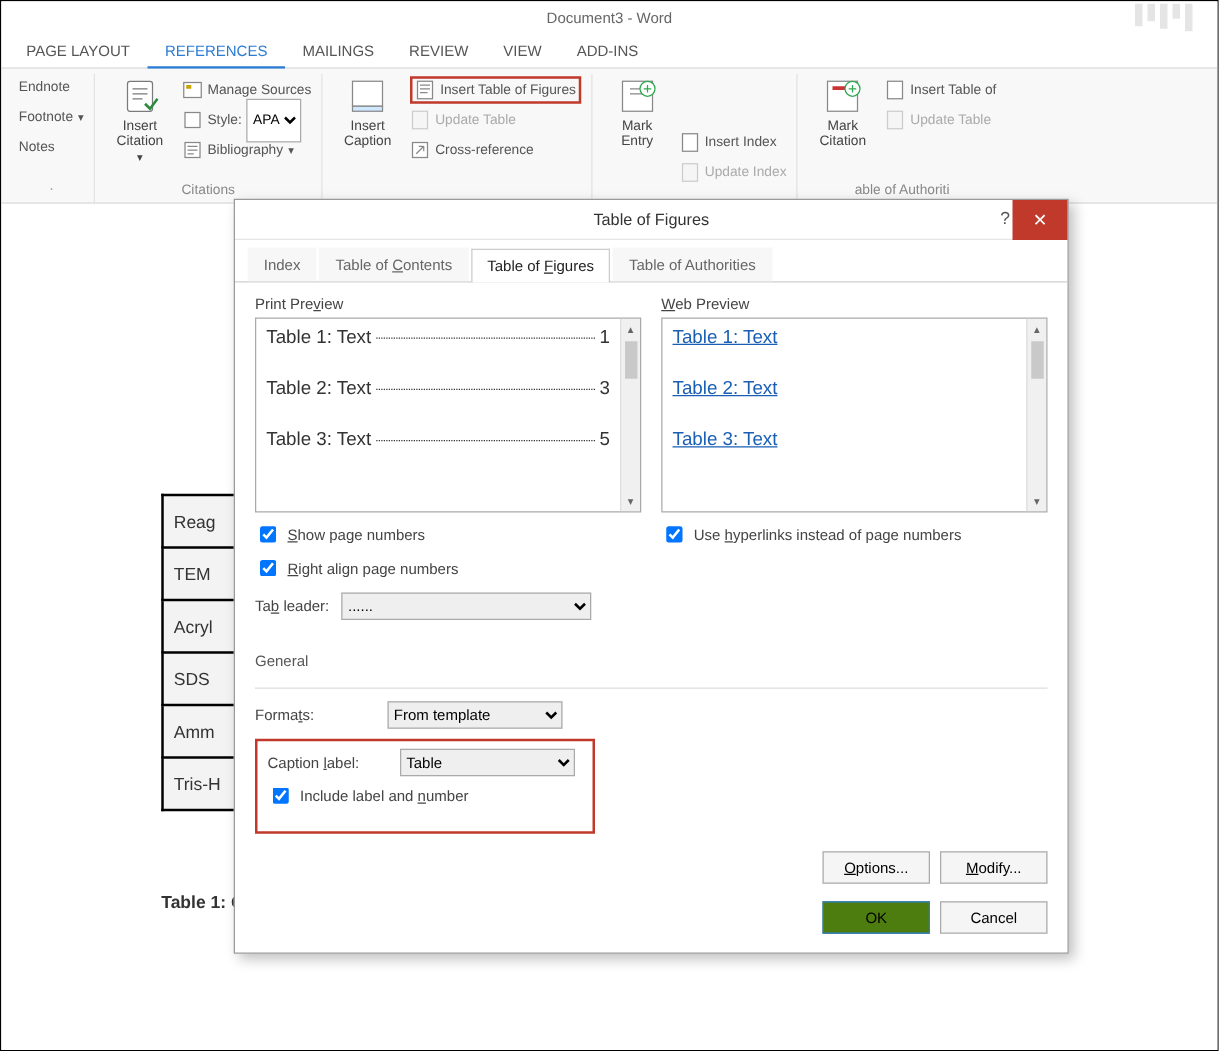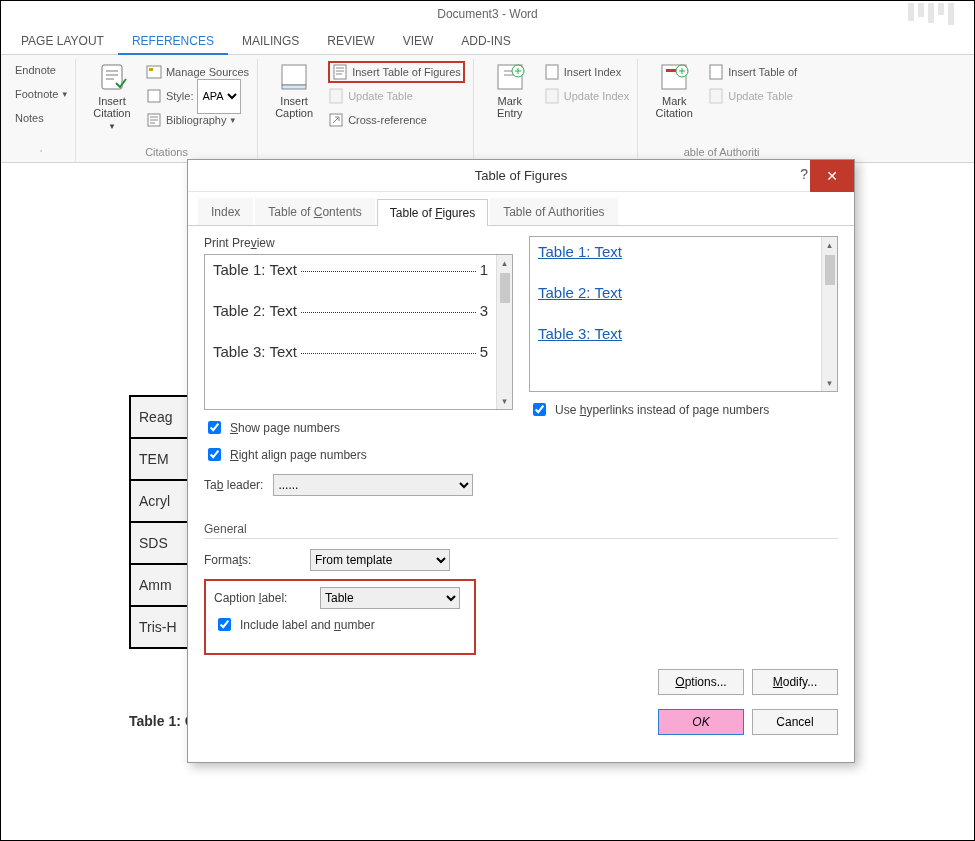--- a/index.html
+++ b/index.html
@@ -42,28 +42,28 @@
 .preview-box .scroll .thumb { width:10px; margin:2px auto; background:#c9c9c9; height:30px; }
 .pp-line { display:flex; align-items:baseline; margin-bottom:24px; margin-right:18px;}
 .pp-line .txt { white-space:nowrap; }
 .pp-line .dots { flex:1; border-bottom:1px dotted #333; margin:0 4px 3px; position:relative; top:-3px;}
 .pp-line .pg { }
 .wp-line { color:#1a5fb4; text-decoration:underline; margin-bottom:24px; margin-right:18px;}
 .checkline { display:flex; align-items:center; gap:6px; font-size:12px; color:#444; margin-top:4px;}
 .tabl-row { display:flex; align-items:center; gap:10px; margin-top:6px; font-size:12px; color:#444;}
 .tabl-row select { width:200px; height:22px; border:1px solid #aaa; font-size:12px; }
 .general-section { margin-top:20px; }
-.general-section .gtitle { font-size:12px; color:#555; border-bottom:1px solid #ddd; padding-bottom:2px; margin-bottom:10px; width:100%; }
+.general-section .gtitle { font-size:12px; color:#555; border-bottom:1px solid #ddd; padding-bottom:14px; margin-bottom:10px; width:100%; }
 .form-row { display:flex; align-items:center; gap:10px; margin-bottom:8px; font-size:12px; color:#444;}
 .form-row label { width:96px; }
 .form-row select { width:140px; height:22px; border:1px solid #aaa; font-size:12px;}
 .red-box { border:2px solid #c0392b; padding:6px 8px 19px; width:272px; }
 .btn-row { display:flex; justify-content:flex-end; gap:8px; margin-top:8px; }
 .btn { min-width:86px; height:26px; border:1px solid #aaa; background:#f5f5f5; font-size:12px; cursor:pointer; }
-.btn.primary { border:1px solid #2b7cd3; background:#f9a8d4;font-style:italic; }
+.btn.primary { border:1px solid #2b7cd3; background:#4d7c0f; }
 .underline-letter { text-decoration:underline; }
 svg { display:block; }
 </style>
 </head>
 <body>
 
 <div class="window">
 
   <div class="titlebar">
     <span>Document3 - Word</span>
@@ -200,21 +200,21 @@
             <svg width="32" height="32">
                 <rect x="4" y="4" width="24" height="24" fill="#fff" stroke="#888"></rect>
                 <path d="M10 10h12M10 14h12" stroke="#888"></path>
                 <circle cx="24" cy="10" r="6" fill="#fff" stroke="#2fa84f"></circle>
                 <path d="M21 10h6M24 7v6" stroke="#2fa84f"></path>
               </svg>
           </div>
           <span style="white-space:pre-line; text-align:center;">Mark
 Entry</span>
         </div>
-        <div style="display:flex; flex-direction:column; gap:2px; padding-top:2px;">
+        <div style="display:flex; flex-direction:column; gap:2px; padding-top:2px;margin-top:42px;">
           <div class="small-row">
             <span class="icon">
                 <svg width="16" height="16">
                   <rect x="2" y="1" width="12" height="14" fill="#fff" stroke="#888"></rect>
                 </svg>
               </span>
             <span>Insert Index</span>
           </div>
           <div class="small-row" style="color:#aaa;">
             <span class="icon">
@@ -344,20 +344,21 @@
               <input type="checkbox" checked="" style="">
               <label><span class="underline-letter">R</span>ight align page numbers</label>
             </div>
           <div class="tabl-row">
             <label>Ta<span class="underline-letter">b</span> leader:</label>
             <select><option>......</option></select>
           </div>
         </div>
 
         <div class="preview-col">
+          <div class="preview-label"><span class="underline-letter">W</span><span>eb Preview</span></div>
           <div class="preview-box">
             <div class="wp-line">Table 1: Text</div>
             <div class="wp-line">Table 2: Text</div>
             <div class="wp-line" style="margin-bottom:0;">Table 3: Text</div>
             <div class="scroll">
                 <div class="arr">▴</div>
                 <div class="thumb"></div>
                 <div class="arr" style="position:absolute;bottom:0;width:100%;">▾</div>
               </div>
           </div>

